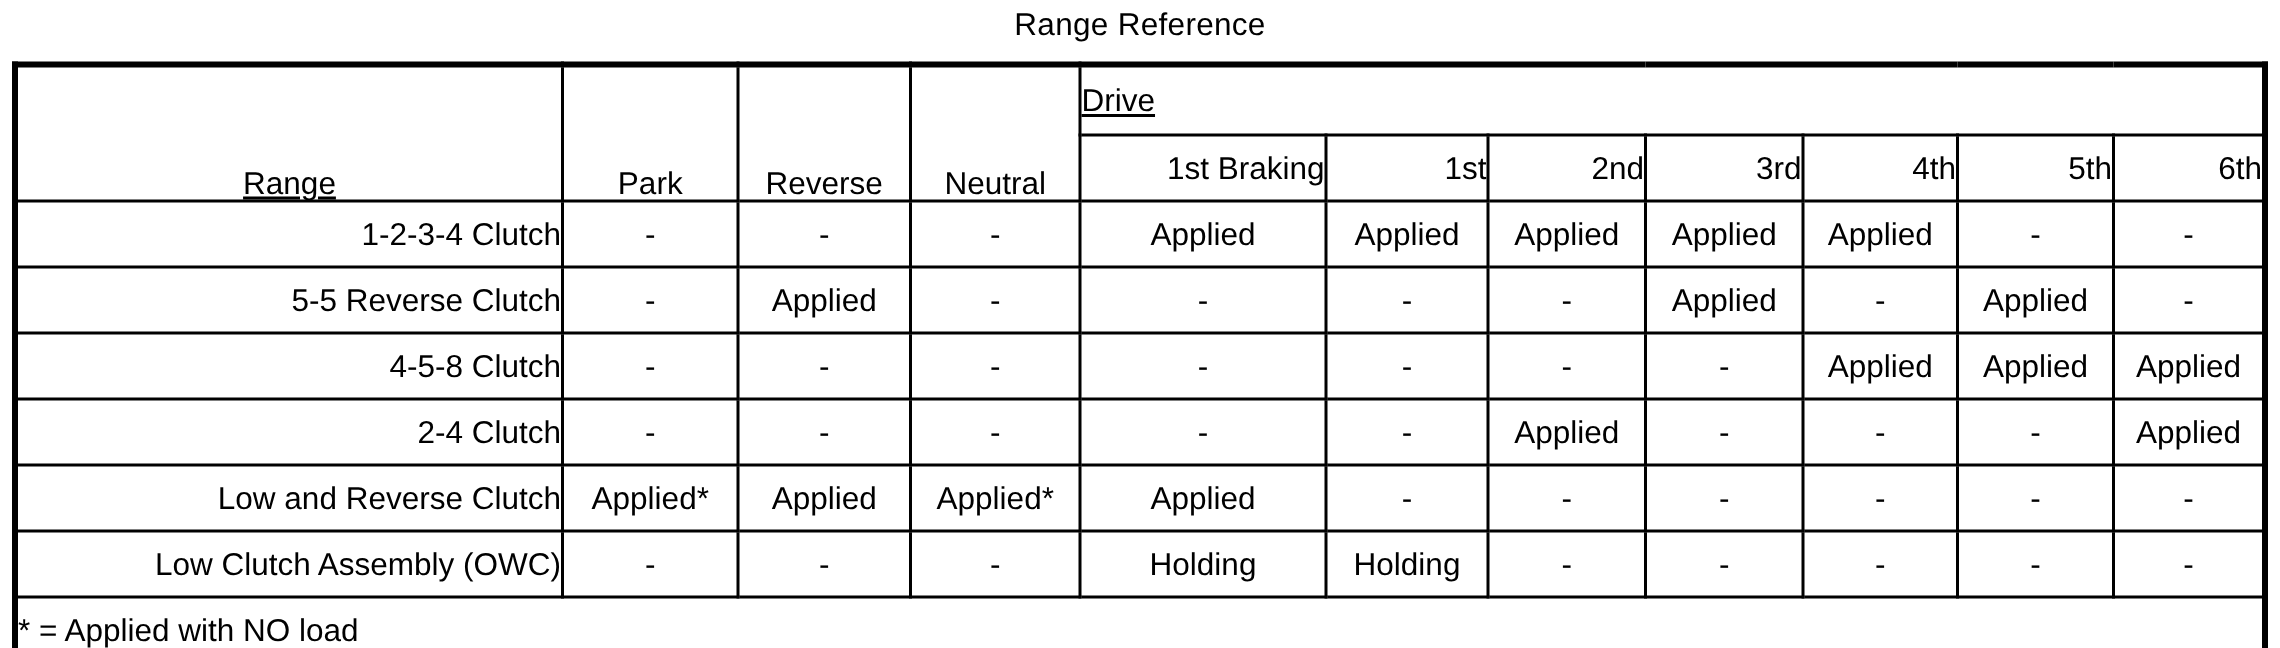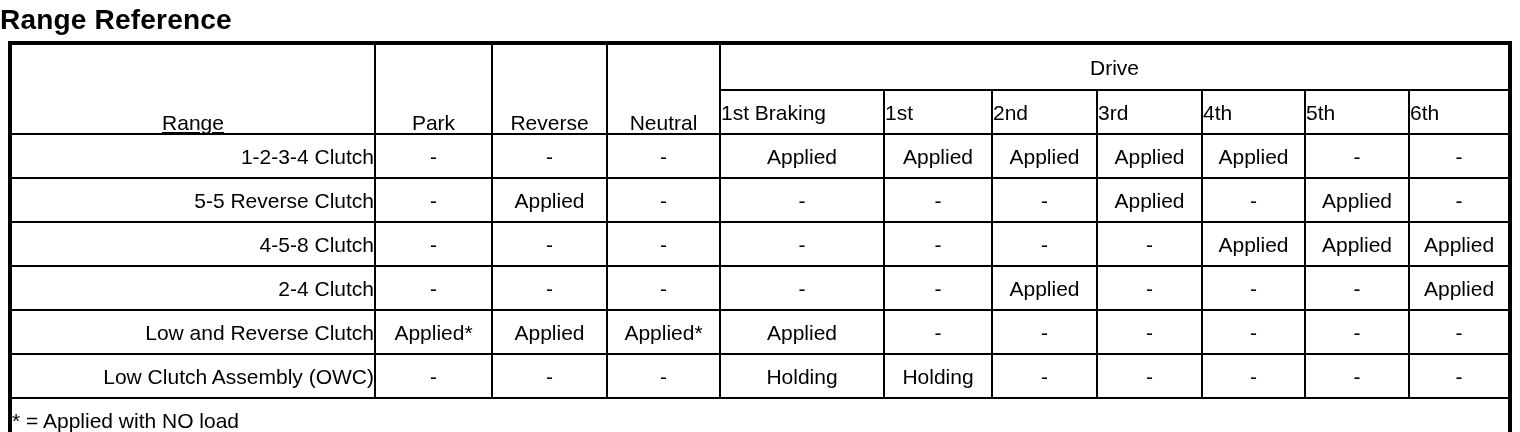--- a/index.html
+++ b/index.html
@@ -16,22 +16,23 @@
   }
 
   .page {
     position: relative;
     width: 1520px;
     height: 432px;
     box-sizing: border-box;
   }
 
   .title {
-    font-size: 28px;
-    font-weight: bold;
+    text-align: center;
+    font-size: 21px;
+    font-weight: normal;
     line-height: 1;
     padding-top: 6px;
     letter-spacing: 0.2px;
   }
 
   .table-wrap {
     position: absolute;
     left: 8px;
     top: 41px;
     width: 1500px;
@@ -49,39 +50,40 @@
     border: 2px solid #000;
     padding: 0;
     font-weight: normal;
     font-size: 21px;
     line-height: 1;
     background: #fff;
   }
 
   
   th.hdr {
-    text-align: left;
+    text-align: right;
     vertical-align: middle;
     font-weight: bold;
     height: 42px;
     font-size: 21px;
   }
   th.hdr-range {
     text-align: center;
     vertical-align: bottom;
     font-weight: bold;
     padding-bottom: 7px;
     height: 88px;
     text-decoration: underline;
   }
   th.hdr-drive {
-    text-align: center;
+    text-align: left;
     vertical-align: middle;
     font-weight: bold;
     height: 44px;
+    text-decoration: underline;
   }
   th.hdr-tall {
     text-align: center;
     vertical-align: bottom;
     font-weight: bold;
     padding-bottom: 7px;
     height: 88px;
   }
 
   

